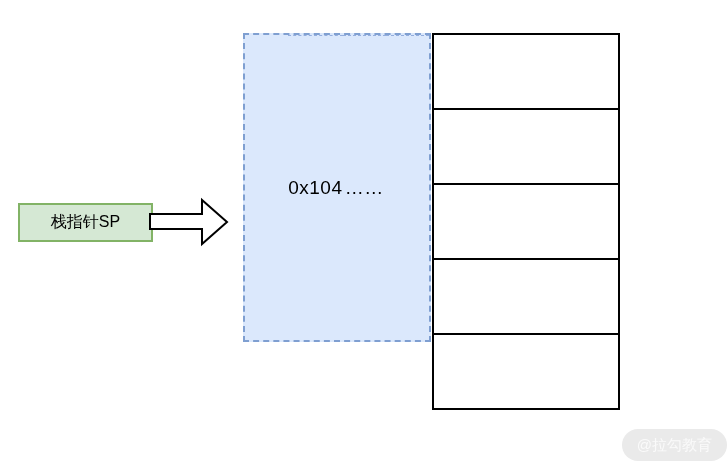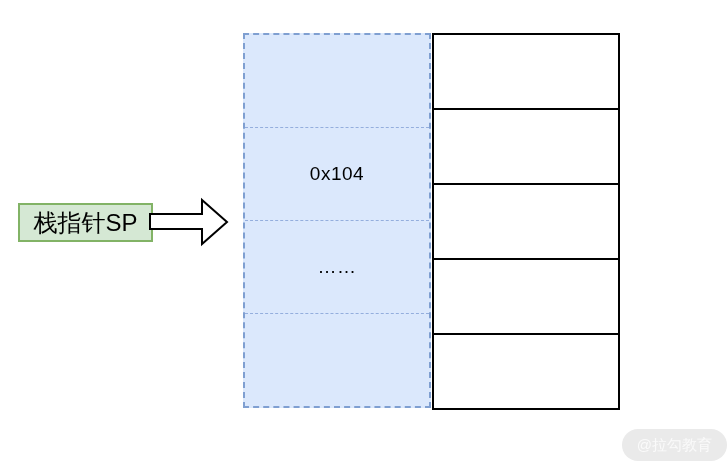--- a/index.html
+++ b/index.html
@@ -16,33 +16,33 @@
     overflow: hidden;
   }
   
   .pointer-label {
     position: absolute;
     left: 18px; top: 203px;
     width: 135px; height: 39px;
     background: #d5e8d4;
     border: 2px solid #82b366;
     display: flex; align-items: center; justify-content: center;
-    font-size: 24px;
+    font-size: 16px;
     white-space: nowrap;
   }
   
   .arrow-svg { position: absolute; left: 146px; top: 196px; }
   
   .addr-col {
     position: absolute;
     left: 243px; top: 33px;
-    width: 188px; height: 375px;
+    width: 188px; height: 309px;
     background: #dbe8fc;
     border: 2px dashed #7f9fd1;
-    display: flex; flex-direction: column;
+    display: flex; 
   }
   .addr-row {
     flex: 1 1 0;
     display: flex; align-items: center; justify-content: center;
     font-size: 19px;
     letter-spacing: 0.5px;
   }
   .addr-row + .addr-row { border-top: 1px dashed #94aedd; }
   
   .mem-col {

